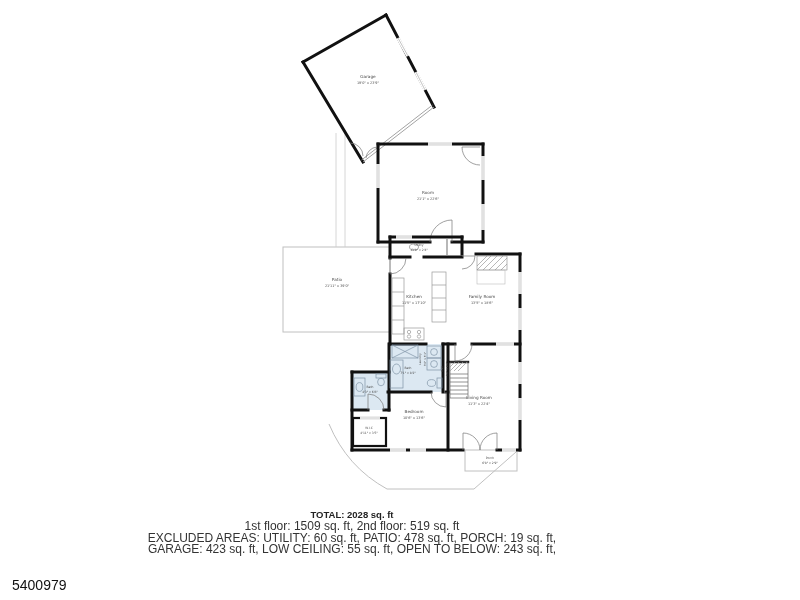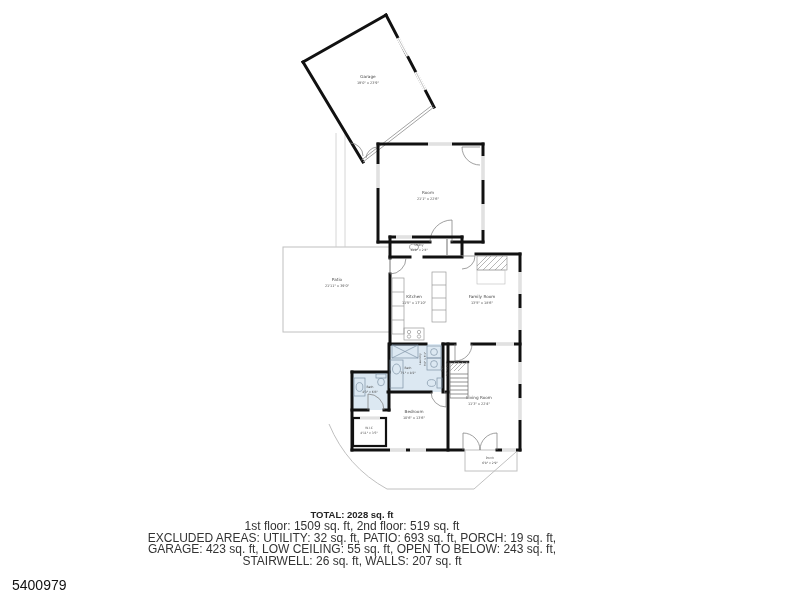--- a/index.html
+++ b/index.html
@@ -272,18 +272,17 @@
     <text class="rdims sm" x="369" y="434">4'11" x 3'5"</text>
 
     <text class="rname sm" x="490" y="459">Porch</text>
     <text class="rdims sm" x="490" y="464">6'8" x 2'9"</text>
   </g>
 </svg>
 
 <div class="summary">
   <div class="total">TOTAL: 2028 sq. ft</div>
   <div class="line">1st floor: 1509 sq. ft, 2nd floor: 519 sq. ft</div>
-  <div class="line">EXCLUDED AREAS: UTILITY: 32 sq. ft, PATIO: 693 sq. ft, PORCH: 19 sq. ft,</div>
+  <div class="line">EXCLUDED AREAS: UTILITY: 60 sq. ft, PATIO: 478 sq. ft, PORCH: 19 sq. ft,</div>
   <div class="line">GARAGE: 423 sq. ft, LOW CEILING: 55 sq. ft, OPEN TO BELOW: 243 sq. ft,</div>
-  <div class="line">STAIRWELL: 26 sq. ft, WALLS: 207 sq. ft</div>
 </div>
 
 <div class="photo-number">5400979</div>
 
 </body></html>

